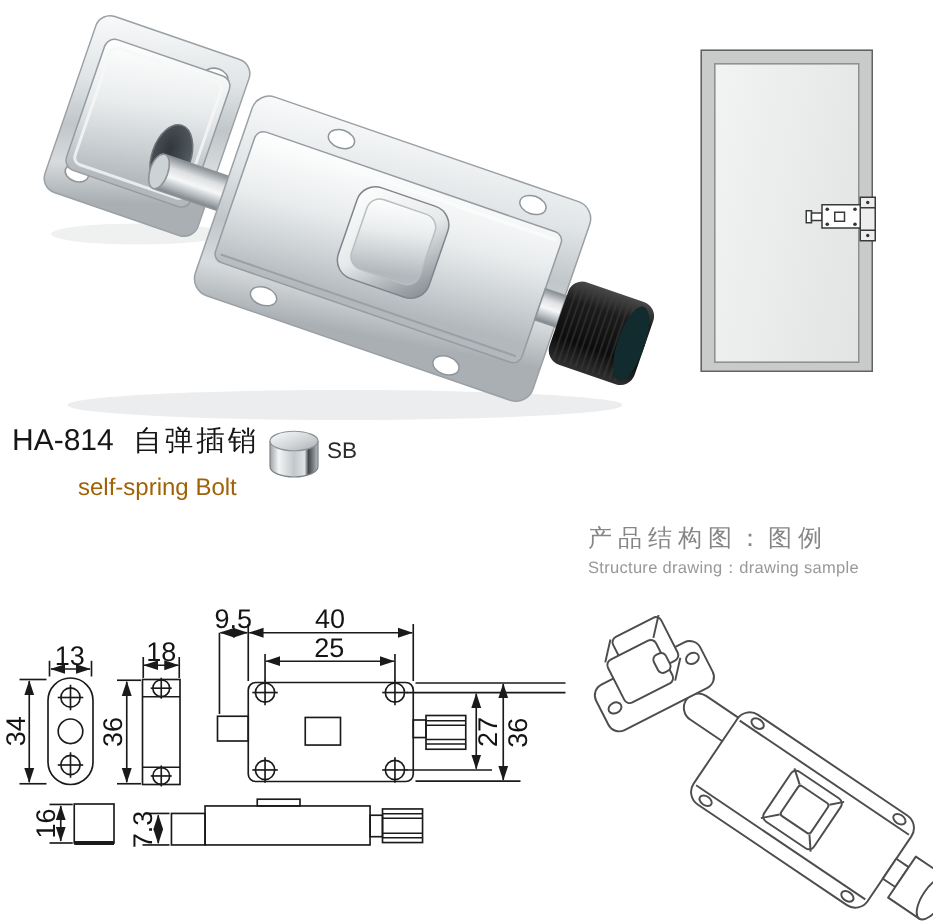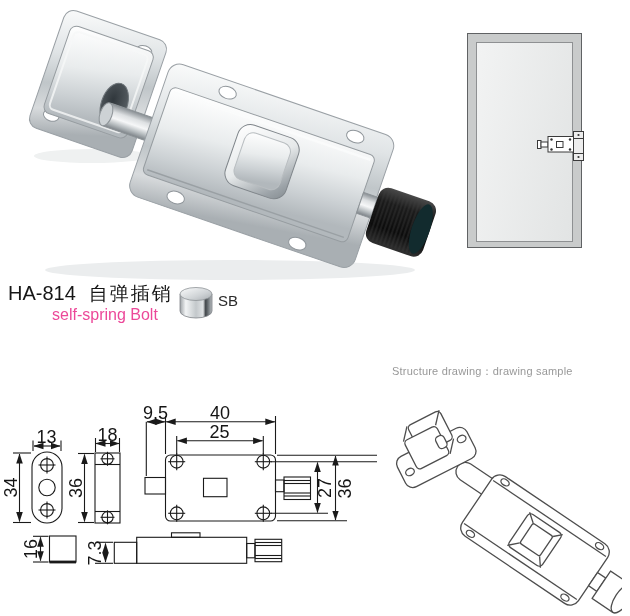--- a/index.html
+++ b/index.html
@@ -2,26 +2,26 @@
 <html><head>
 <meta charset="utf-8">
 <style>
   html,body{margin:0;padding:0;background:#fff;}
   .page{position:relative;width:622px;height:616px;background:#ffffff;overflow:hidden;
         font-family:"Liberation Sans",sans-serif;}
   .abs{position:absolute;}
   
   .title-line1{left:8px;top:281px;font-size:20px;color:#161616;white-space:nowrap;}
   .title-line1 .cn{margin-left:13px;letter-spacing:2px;font-size:19px;}
-  .title-line2{left:52px;top:306px;font-size:16px;color:#ec4899;}
+  .title-line2{left:52px;top:317px;font-size:16px;color:#a16207;}
   .sb-label{left:218px;top:292px;font-size:15px;color:#2a2a2a;text-align:right;}
   
   .struct{left:392px;top:349px;}
   .struct-cn{font-size:16px;color:#868686;letter-spacing:4px;}
-  .struct-en{font-size:11px;color:#989898;margin-top:15px;letter-spacing:0.2px;}
+  .struct-en{font-size:11px;color:#989898;margin-top:1px;letter-spacing:0.2px;}
   
   .door-frame{left:467px;top:33px;width:115px;height:215px;background:#c9cbcb;
               border:1px solid #606264;box-sizing:border-box;}
   .door-panel{position:absolute;left:8px;top:8px;width:97px;height:200px;
               background:linear-gradient(100deg,#f2f3f3,#e2e4e4);
               border:1px solid #8e9092;box-sizing:border-box;}
   
   svg text{font-family:"Liberation Sans",sans-serif;font-size:18px;fill:#141414;}
   .thin{stroke:#1a1a1a;stroke-width:1.1;fill:none;}
   .dim{stroke:#1a1a1a;stroke-width:1.1;fill:none;}
@@ -155,20 +155,21 @@
           <stop offset="0.6" stop-color="#cfd3d6"></stop>
         <stop offset="1" stop-color="#a8adb1"></stop>
       </linearGradient>
     </defs>
     <path d="M3,10 L3,27 A16,7 0 0 0 35,27 L35,10" fill="url(#cylb)" stroke="#7d8286" stroke-width="0.8"></path>
     <ellipse cx="19" cy="10" rx="16" ry="6.5" fill="url(#cylt)" stroke="#8d9296" stroke-width="0.8"></ellipse>
   </svg>
   <div class="abs sb-label">SB</div>
 
   <div class="abs struct">
+    <div class="struct-cn">产品结构图：图例</div>
     <div class="struct-en">Structure drawing：drawing sample</div>
   </div>
 
   <svg class="abs" style="left:0;top:400px" width="390" height="216" viewBox="0 0 390 216">
     <defs>
       <marker id="ar" viewBox="0 0 10 8" markerWidth="10" markerHeight="8" refX="9.5" refY="4" orient="auto-start-reverse" markerUnits="userSpaceOnUse">
         <path d="M10,4 L0,0.7 L0,7.3 Z" fill="#1a1a1a"></path>
       </marker>
     </defs>
 

